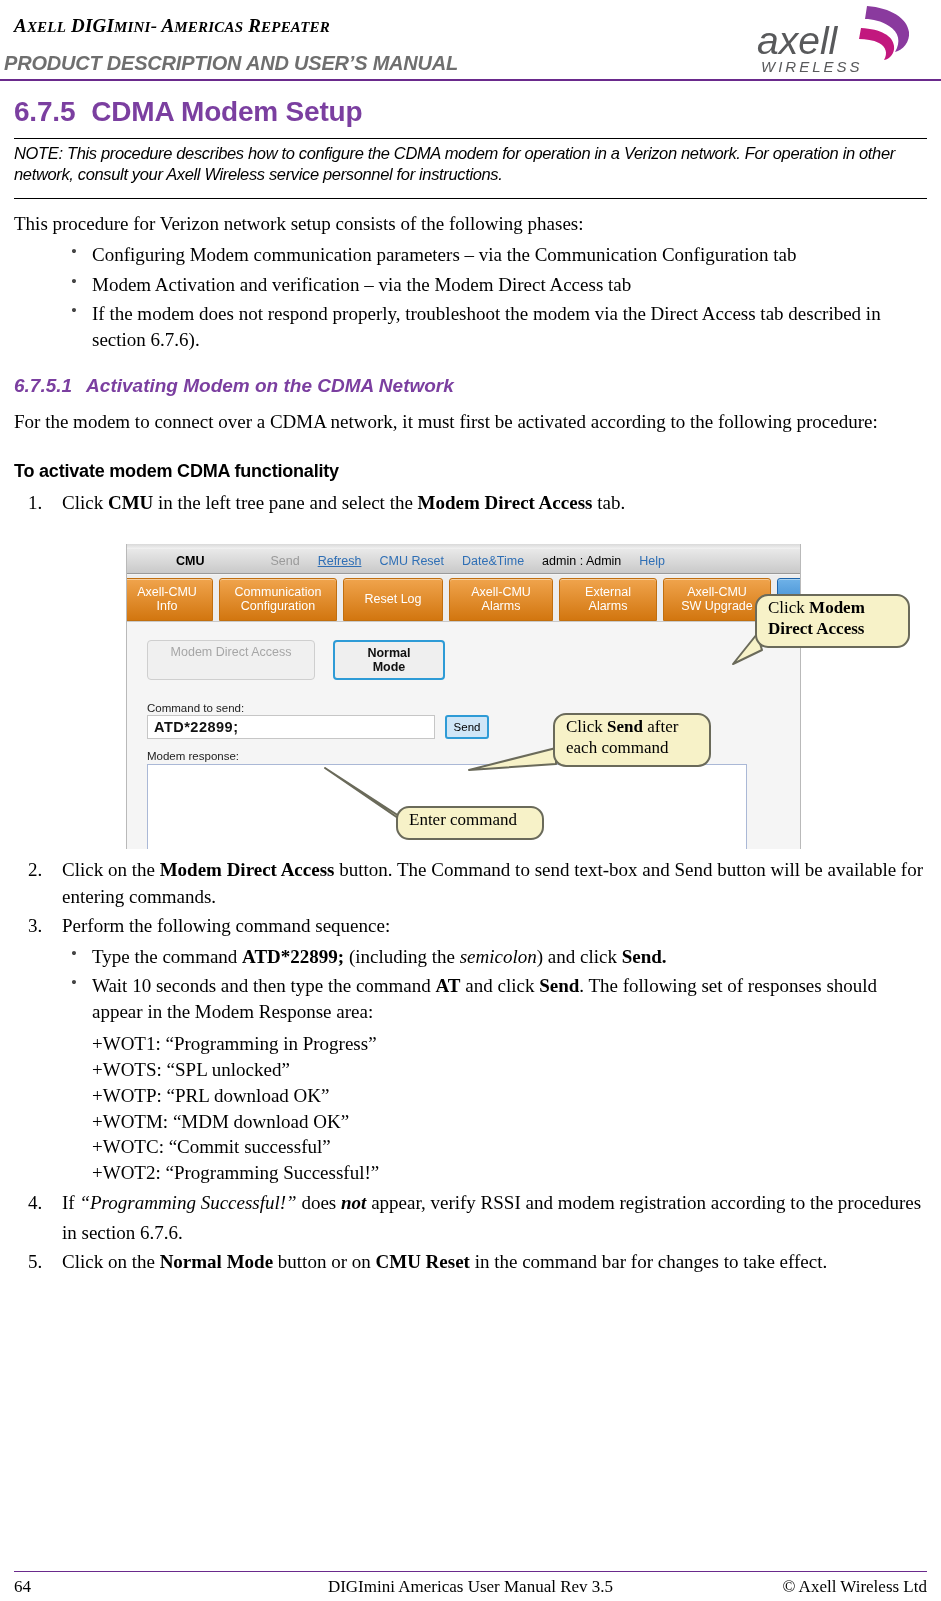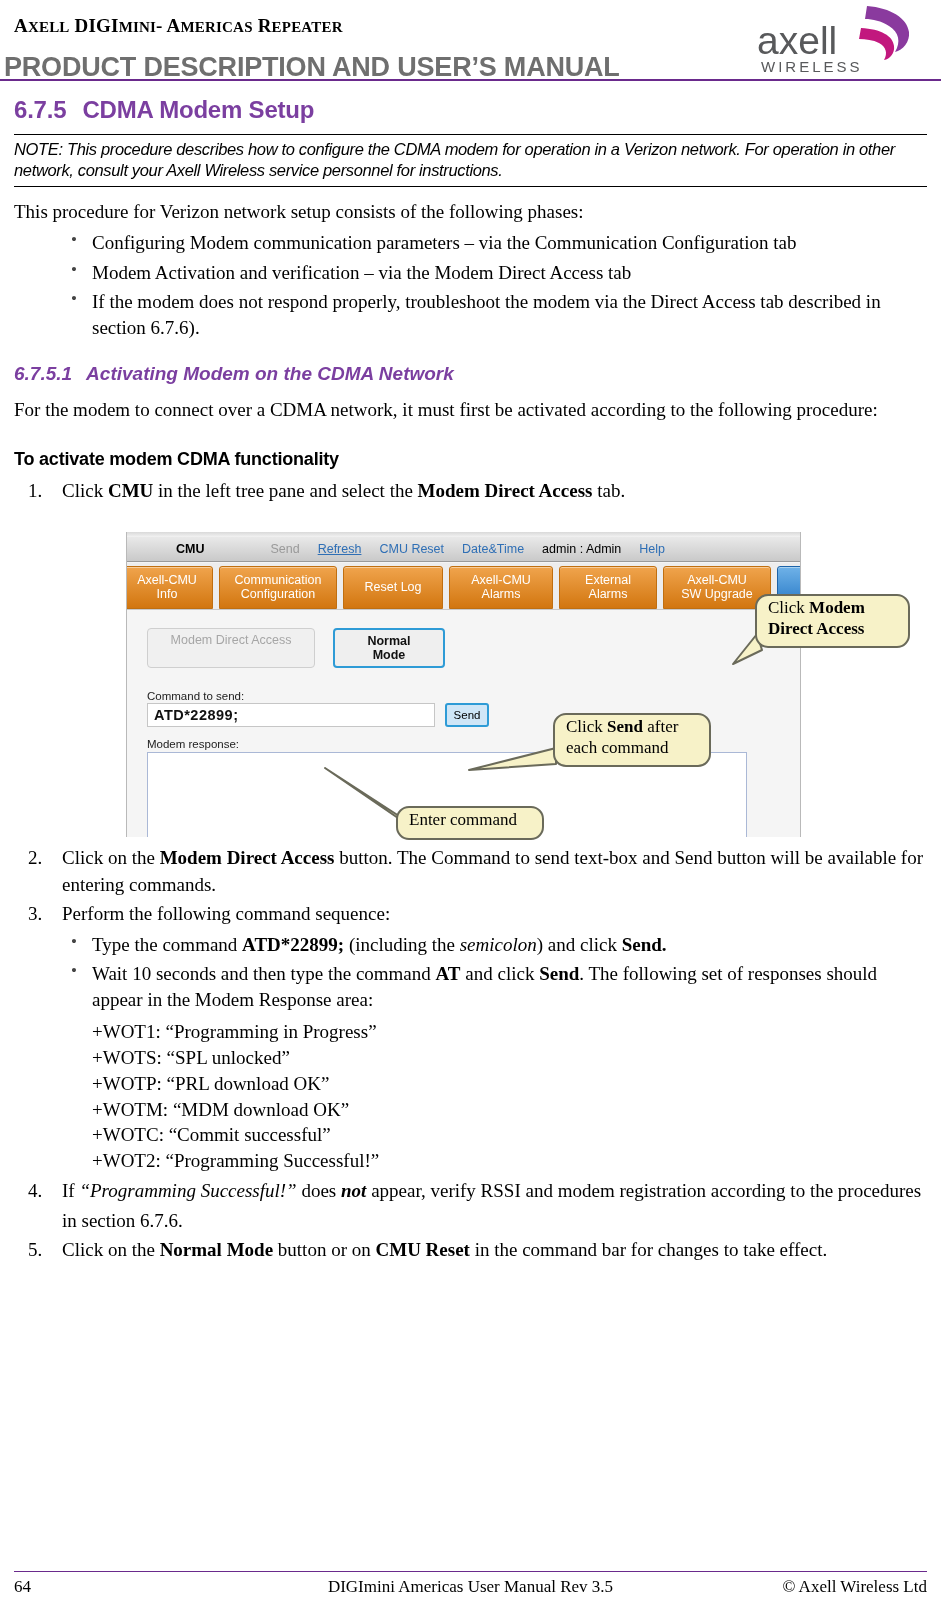--- a/index.html
+++ b/index.html
@@ -11,62 +11,63 @@
     color:#000;
     position:relative;
     overflow:hidden;
   }
 
   
   .page-header{
     position:relative;
     height:82px;
     padding:0 30px;
+    font-style:italic;
   }
   .hdr-line1{
     position:absolute; left:14px; top:15px;
     font-family:"Liberation Serif", serif;
     font-size:19px; font-weight:bold; letter-spacing:.2px;
     white-space:nowrap;
   }
   .hdr-line1 .sc{ font-size:15px; }
   .hdr-line2{
     position:absolute; left:4px; top:52px;
     font-family:"Liberation Sans", sans-serif;
-    font-size:27px; font-weight:bold;
+    font-size:20px; font-weight:bold;
     color:#6f6f6f;
     letter-spacing:-0.2px;
     white-space:nowrap;
   }
   .logo{
     position:absolute; right:24px; top:2px;
     width:168px; height:76px;
   }
   .header-rule{
     position:absolute; left:0; right:0; top:79px;
     height:2px; background:#6a2a8c;
   }
 
   
   .content{ padding:0 14px; position:relative; }
 
   h2.sec{
     font-family:"Liberation Sans", sans-serif;
     color:#7b3fa0;
-    font-size:24px;
+    font-size:28px;
     font-weight:bold;
     margin:14px 0 10px 0;
     letter-spacing:-0.2px;
   }
   h2.sec .num{ margin-right:16px; }
 
   .note-box{
     border-top:1.5px solid #000;
     border-bottom:1.5px solid #000;
-    padding:4px 0 5px 0;
+    padding:4px 0 13px 0;
     margin:0 0 8px 0;
   }
   .note-box p{
     margin:0;
     font-family:"Liberation Sans", sans-serif;
     font-style:italic;
     font-size:16.5px;
     line-height:1.28;
     letter-spacing:-0.35px;
   }

